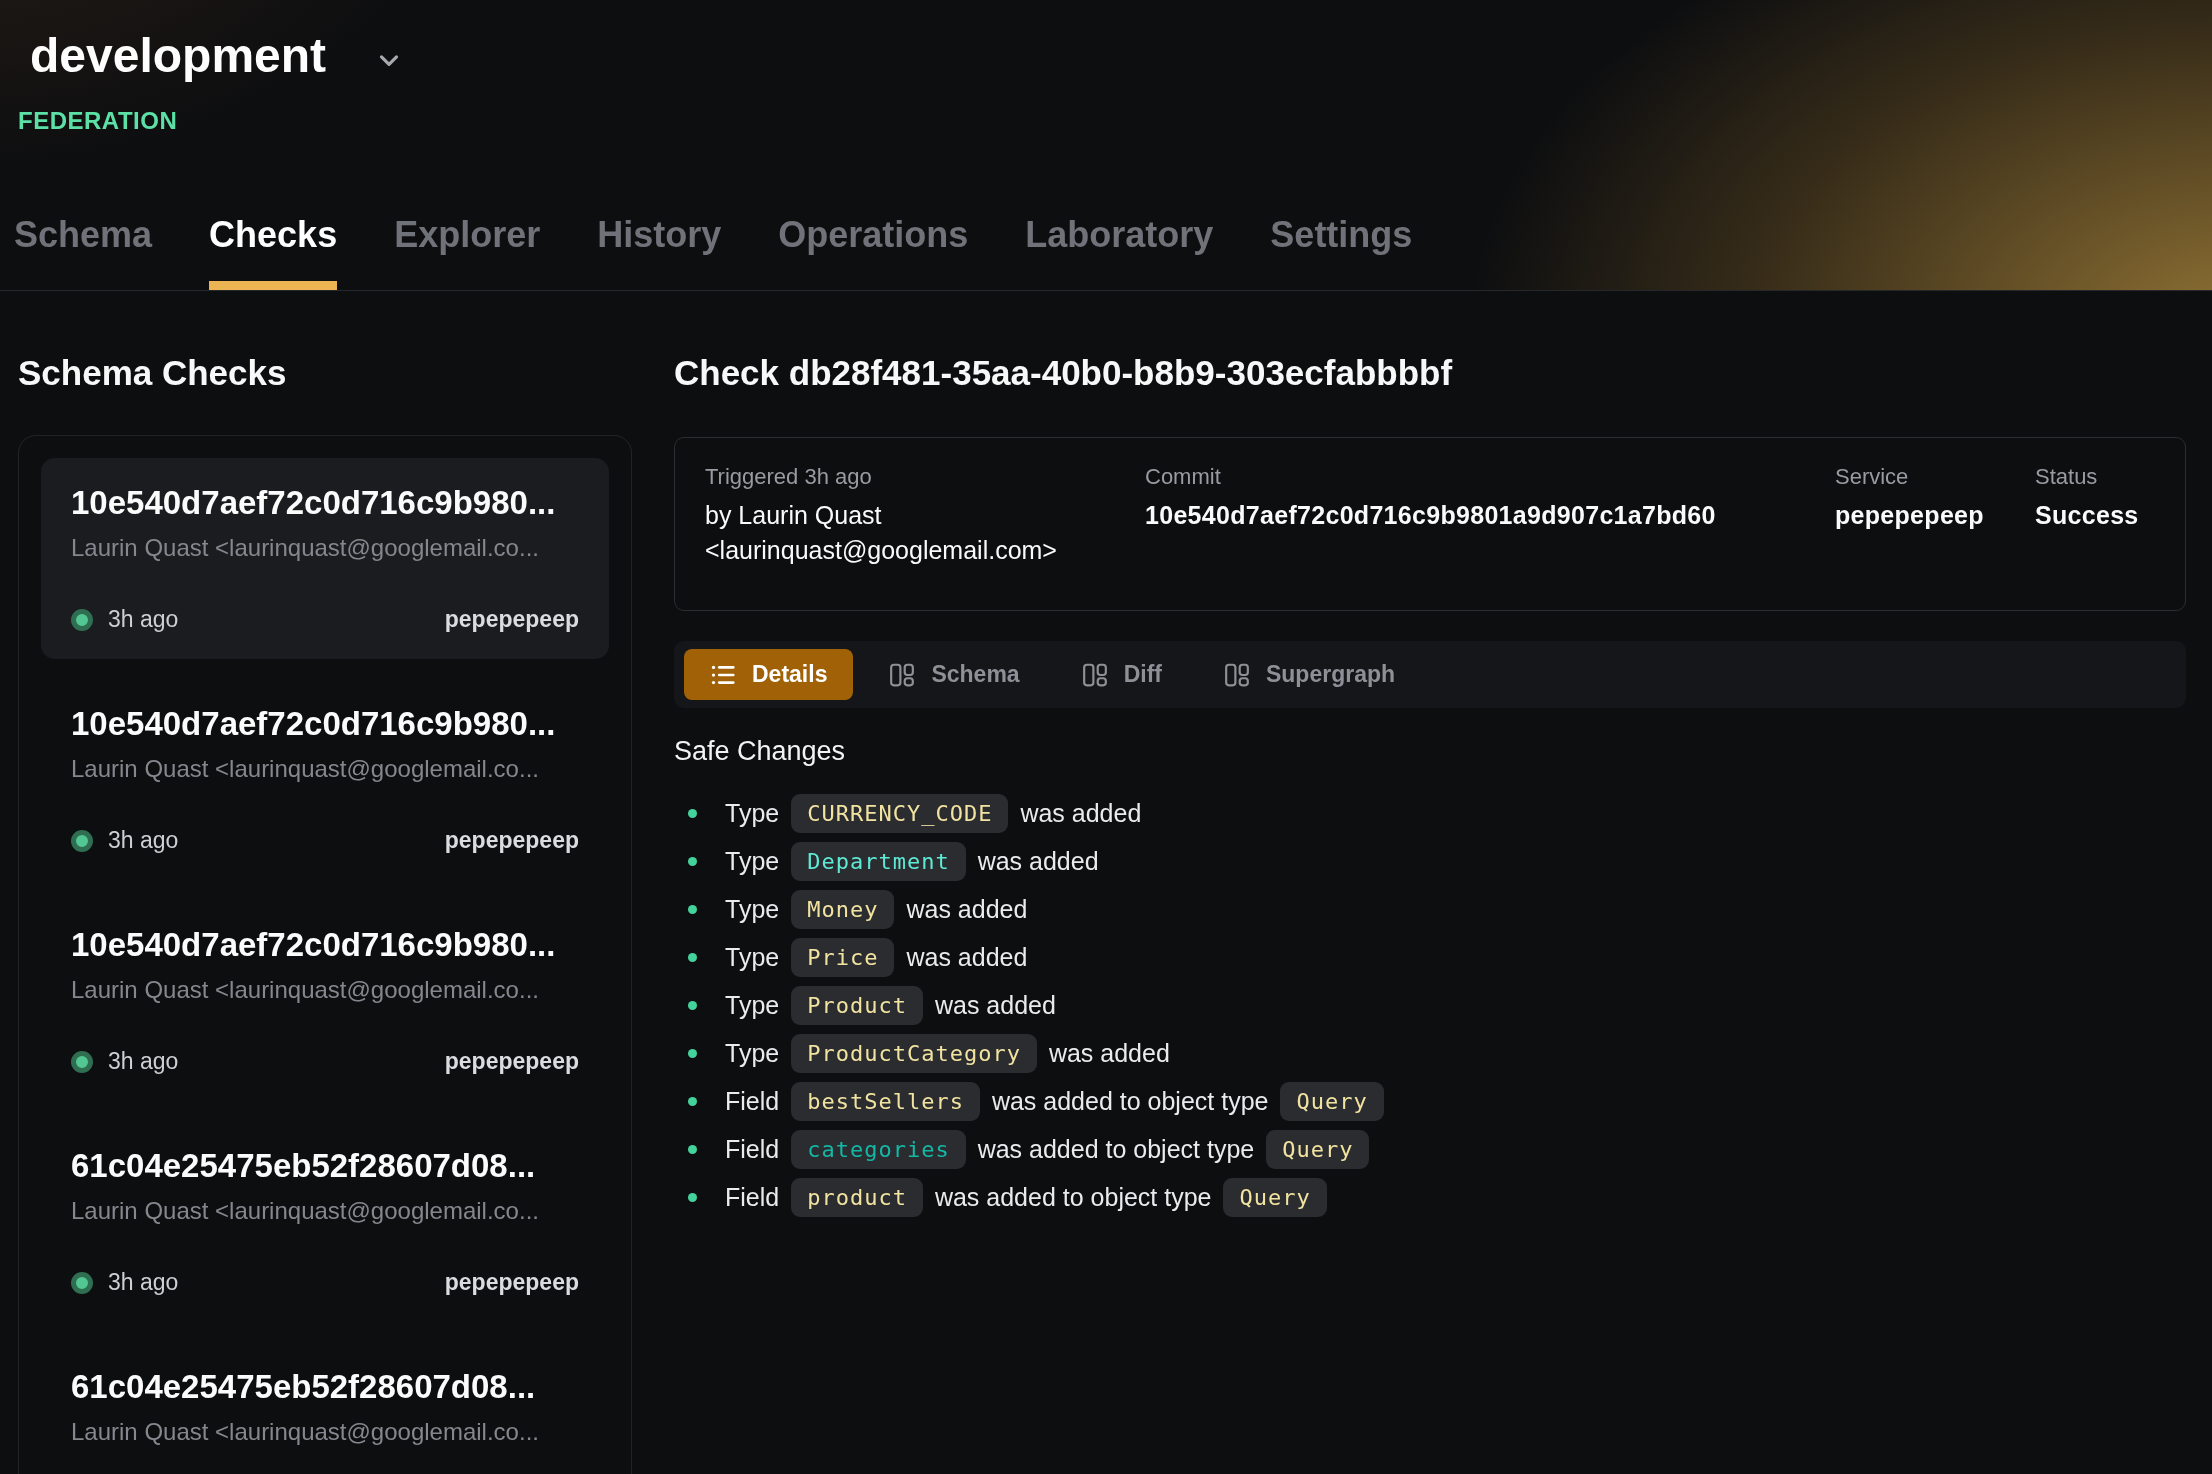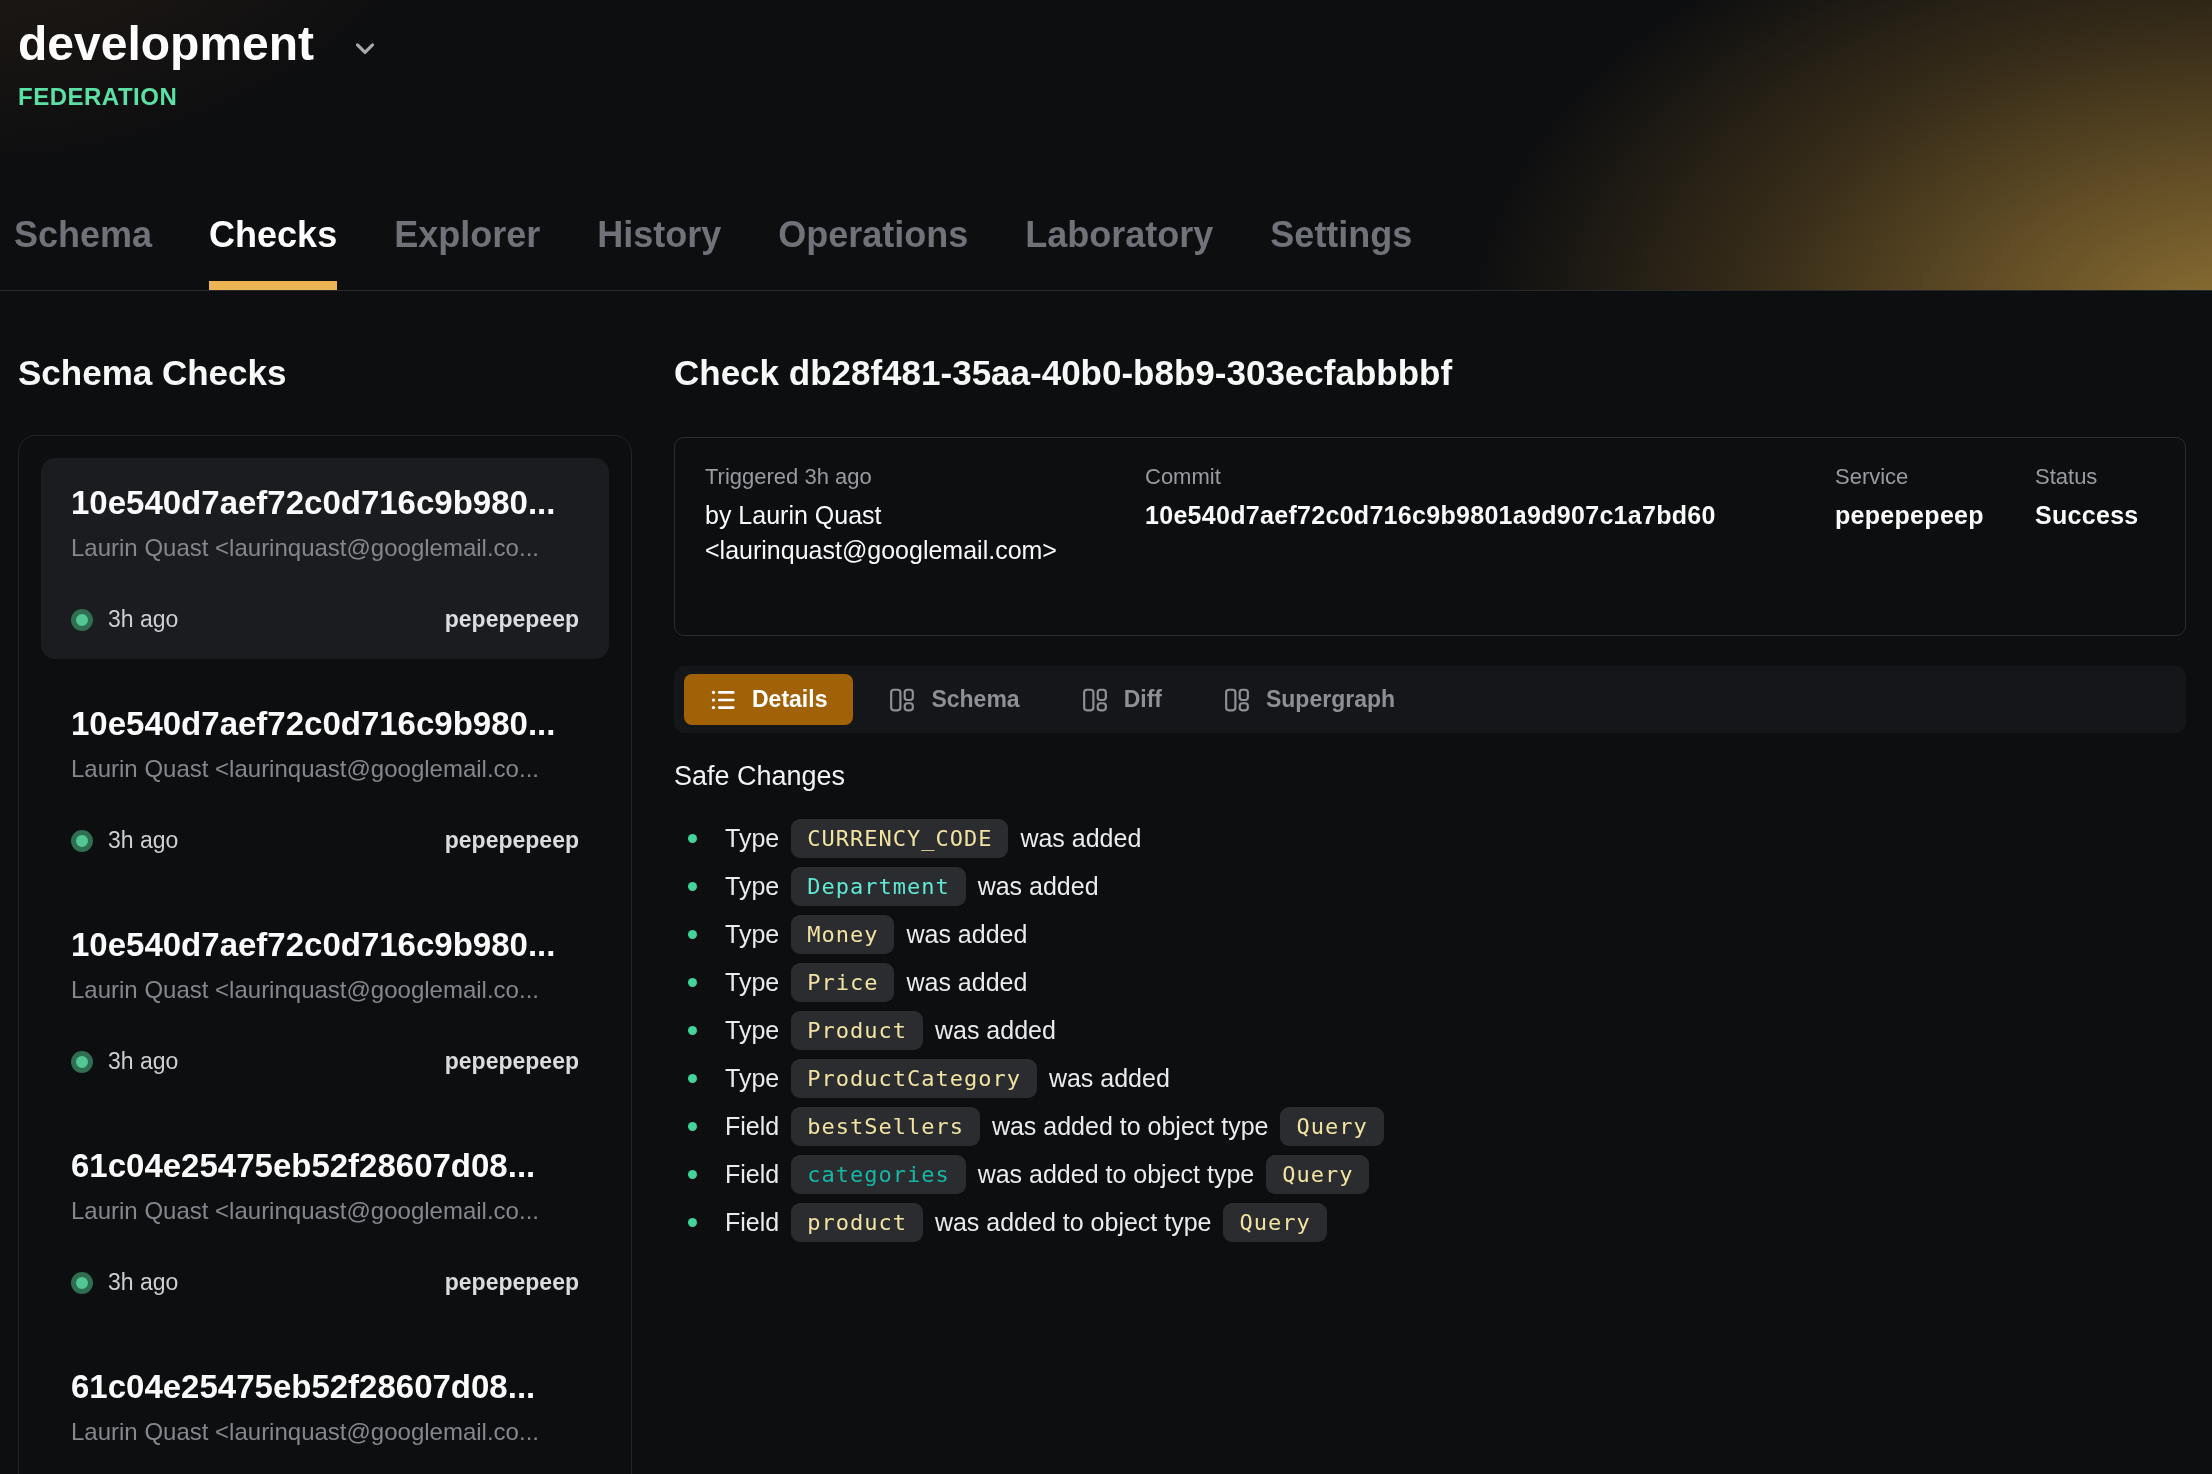--- a/index.html
+++ b/index.html
@@ -13,21 +13,21 @@
   
   .header {
     position:relative; height:291px;
     border-bottom:1px solid #26282c;
     background:
       radial-gradient(1080px 660px at 101.5% 114%, rgba(233,182,76,0.60) 0%, rgba(186,138,52,0.24) 46%, rgba(0,0,0,0) 72%),
       radial-gradient(820px 520px at -3% -58%, rgba(148,96,48,0.22) 0%, rgba(0,0,0,0) 66%),
       #0d0e10;
   }
   .dev-row { display:flex; align-items:center; gap:36px; padding:16px 0 0 18px; }
-  .dev-title { margin:0; font-size:48px; font-weight:700; color:#fdfdfd; }
+  .dev-title { margin:12px; font-size:48px; font-weight:700; color:#fdfdfd; }
   .chevron { display:flex; align-items:center; margin-top:8px; cursor:pointer; }
   .federation { margin:12px 0 0 18px; font-size:24px; font-weight:700; letter-spacing:0.5px; }
   .nav { position:absolute; left:0; bottom:0; display:flex; gap:57px; padding-left:14px; }
   .nav-tab { position:relative; font-size:36px; font-weight:700; color:#6f7278; padding-bottom:34px; cursor:pointer; white-space:nowrap; }
   .nav-tab.active { color:#ffffff; }
   .nav-tab.active::after { content:""; position:absolute; left:0; right:0; bottom:0; height:9px; background:var(--accent); }
 
   
   .main { display:flex; align-items:flex-start; }
   .left-col { flex:none; width:632px; padding-left:18px; }
@@ -39,21 +39,21 @@
   .card { border-radius:14px; padding:26px 30px; margin-bottom:20px; cursor:pointer; }
   .card.selected { background:#1a1c20; }
   .card-title { font-size:33px; font-weight:700; color:#fbfbfc; white-space:nowrap; overflow:hidden; }
   .card-author { margin-top:12px; font-size:24px; color:#84878d; white-space:nowrap; overflow:hidden; }
   .card-meta { margin-top:44px; display:flex; align-items:center; }
   .dot { flex:none; width:22px; height:22px; border-radius:50%; background:#52c794; border:5px solid #2f6e51; }
   .time { margin-left:15px; font-size:23px; color:#cdcfd3; }
   .service { margin-left:auto; font-size:23px; font-weight:700; color:#dadcdf; }
 
   
-  .info-box { margin-top:44px; border:1px solid #2b2d31; border-radius:10px; padding:26px 30px 67px; display:flex; }
+  .info-box { margin-top:44px; border:1px solid #2b2d31; border-radius:10px; padding:26px 30px 42px; display:flex; }
   .ib-col1 { flex:0 0 440px; }
   .ib-col2 { flex:1 1 auto; min-width:0; }
   .ib-col3 { flex:0 0 200px; }
   .ib-col4 { flex:0 0 120px; }
   .ib-label { font-size:22px; color:#989ba1; margin-bottom:8px; }
   .ib-value { font-size:25px; line-height:1.4; color:#fafafa; }
   .ib-value.bold { font-weight:700; letter-spacing:0.3px; }
 
   .tab-strip { margin-top:30px; width:100%; background:#151619; border-radius:10px; padding:8px 10px; display:flex; align-items:center; gap:10px; }
   .ctab { display:flex; align-items:center; gap:16px; padding:12px 26px; font-size:23px; font-weight:600; color:#8d9096; border-radius:8px; cursor:pointer; white-space:nowrap; }

